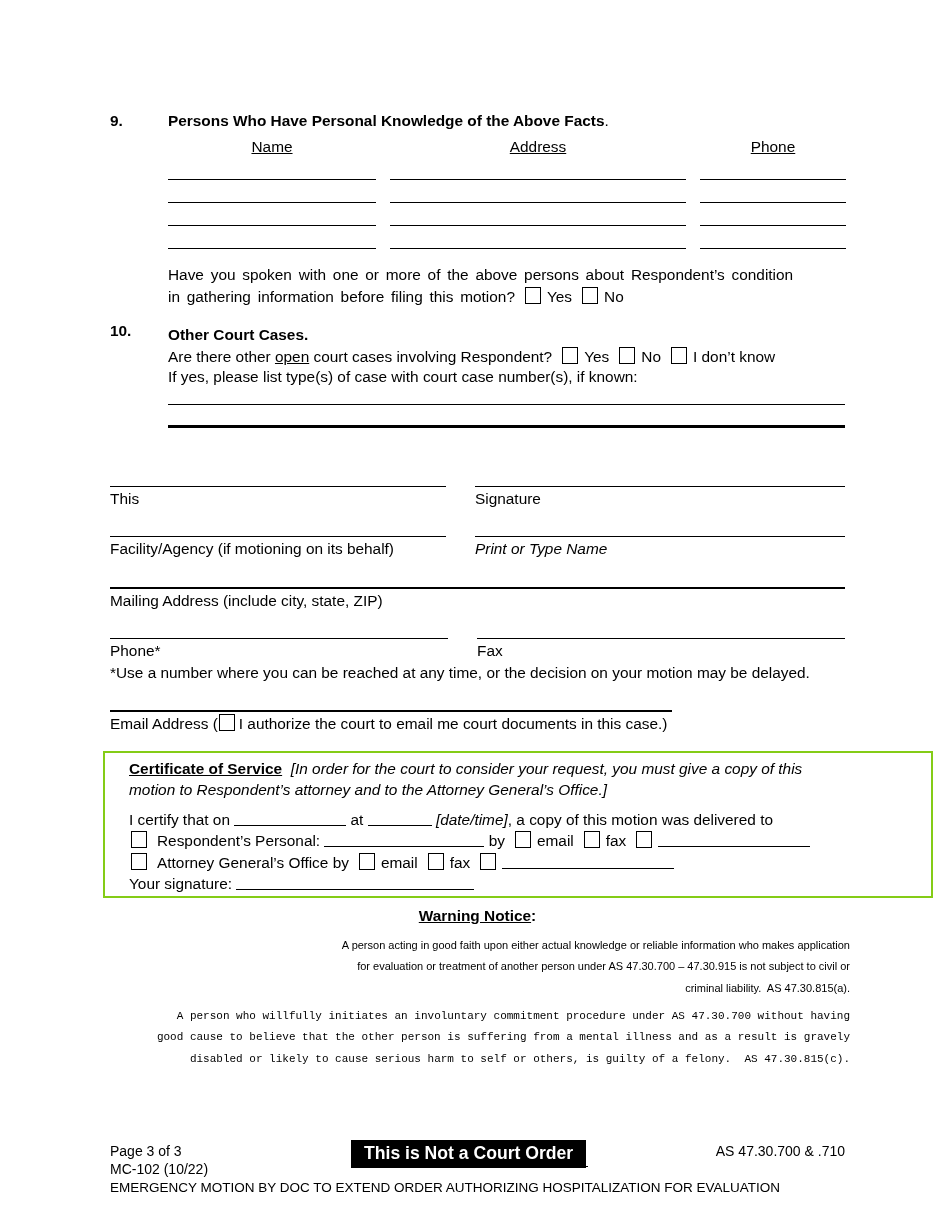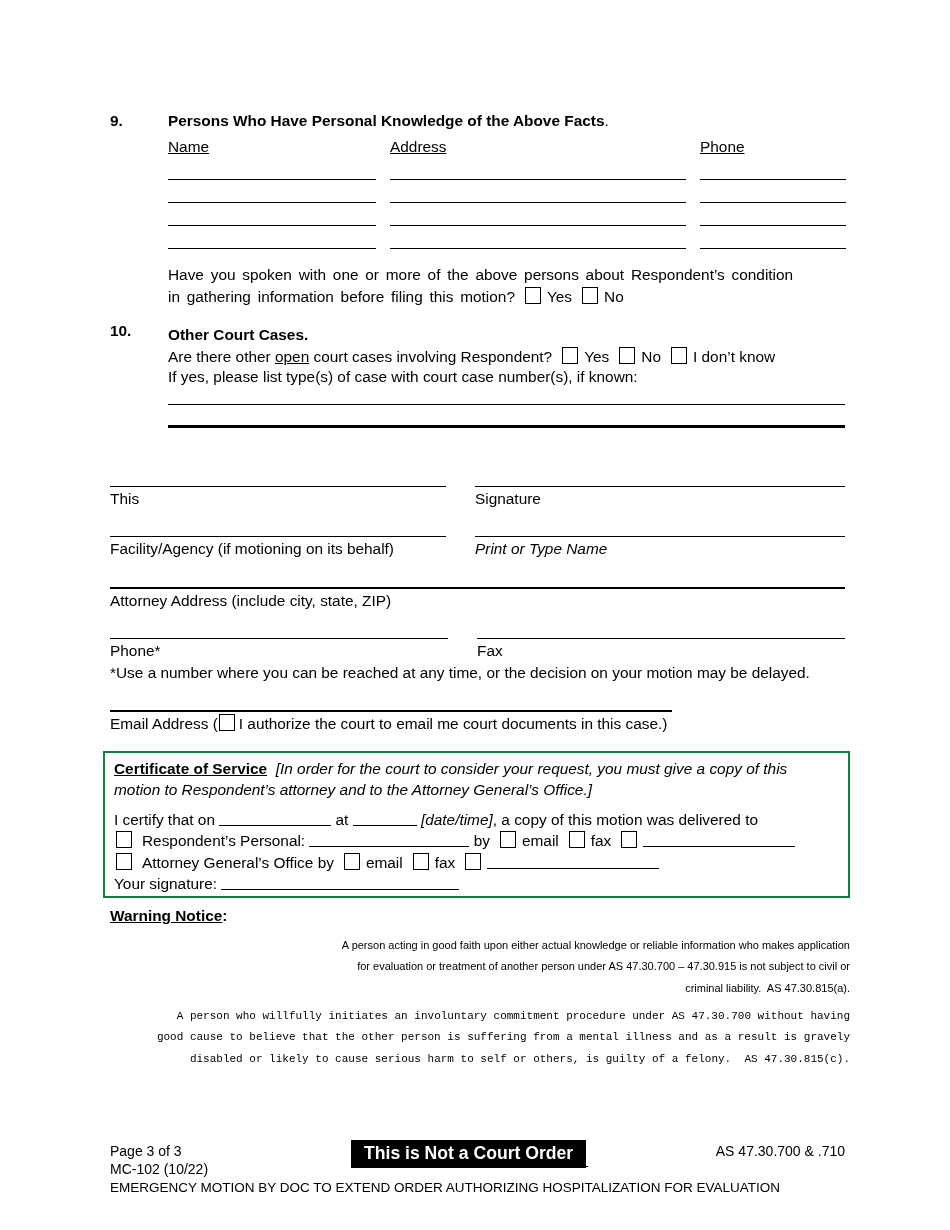--- a/index.html
+++ b/index.html
@@ -6,39 +6,39 @@
   .page{
     position:relative;width:950px;height:1230px;background:#ffffff;color:#000;
     font-family:"Liberation Sans","DejaVu Sans",sans-serif;font-size:15.4px;
     overflow:hidden;
   }
   .abs{position:absolute;}
   .b{font-weight:bold;}
   .it{font-style:italic;}
   .u{text-decoration:underline;}
   .bu{font-weight:bold;text-decoration:underline;}
-  .ctr{}
+  .ctr{text-align:center;}
   .rt{text-align:right;}
   .line{position:absolute;height:0;border-top:1.5px solid #000;}
   .line.t25{border-top-width:2.5px;}
   .line.t3{border-top-width:3px;}
   .cb{
     display:inline-block;width:14px;height:15px;border:1.8px solid #000;
     background:#fff;vertical-align:-2px;margin:0 6px 0 10px;
   }
   .cb.tight{margin:0 4px 0 1px;}
   .cb.lead{margin:0 10px 0 2px;}
   .blank{
     display:inline-block;border-bottom:1.5px solid #000;height:13px;vertical-align:-1px;
   }
   .q9{word-spacing:2.5px;line-height:21.5px;}
   .preline{white-space:pre-line;line-height:21.4px;}
   .certbox{
-    position:absolute;left:103px;top:751px;width:747px;height:147px;
-    border:2px solid #15803d;box-sizing:border-box;padding:5px 10px 4px 9px;
+    position:absolute;left:103px;top:751px;width:830px;height:147px;
+    border:2px solid #84cc16;box-sizing:border-box;padding:5px 10px 4px 24px;
     line-height:21.4px;overflow:hidden;
   }
   .certline{white-space:nowrap;}
   .banner-wrap{
     position:absolute;left:351px;top:1143px;
     border-bottom:1.5px solid #000;padding:0 2px 2px 0;
   }
   .banner{
     background:#000;color:#fff;font-weight:bold;font-size:17.6px;
     padding:3px 13px 5px 13px;white-space:nowrap;
@@ -88,21 +88,21 @@
   <div class="line" style="left:475px;top:486px;width:370px;"></div>
   <div class="abs" style="left:110px;top:490px;">This</div>
   <div class="abs" style="left:475px;top:490px;">Signature</div>
 
   <div class="line" style="left:110px;top:536px;width:336px;"></div>
   <div class="line" style="left:475px;top:536px;width:370px;"></div>
   <div class="abs" style="left:110px;top:540px;">Facility/Agency (if motioning on its behalf)</div>
   <div class="abs" style="left:475px;top:540px;font-style:italic;">Print or Type Name</div>
 
   <div class="line t25" style="left:110px;top:587px;width:735px;"></div>
-  <div class="abs" style="left:110px;top:592px;">Attorney Address (include city, state, ZIP)</div>
+  <div class="abs" style="left:110px;top:592px;">Mailing Address (include city, state, ZIP)</div>
 
   <div class="line" style="left:110px;top:638px;width:338px;"></div>
   <div class="line" style="left:477px;top:638px;width:368px;"></div>
   <div class="abs" style="left:110px;top:642px;">Phone*</div>
   <div class="abs" style="left:477px;top:642px;">Fax</div>
 
   <div class="abs" style="left:110px;top:664px;width:740px;">*Use a number where you can be reached at any time, or the decision on your motion may be delayed.</div>
 
   <div class="line t25" style="left:110px;top:710px;width:562px;"></div>
   <div class="abs" style="left:110px;top:714px;white-space:nowrap;"><span>Email Address (</span><span class="cb tight"></span><span>I authorize the court to email me court documents in this case.)</span></div>

